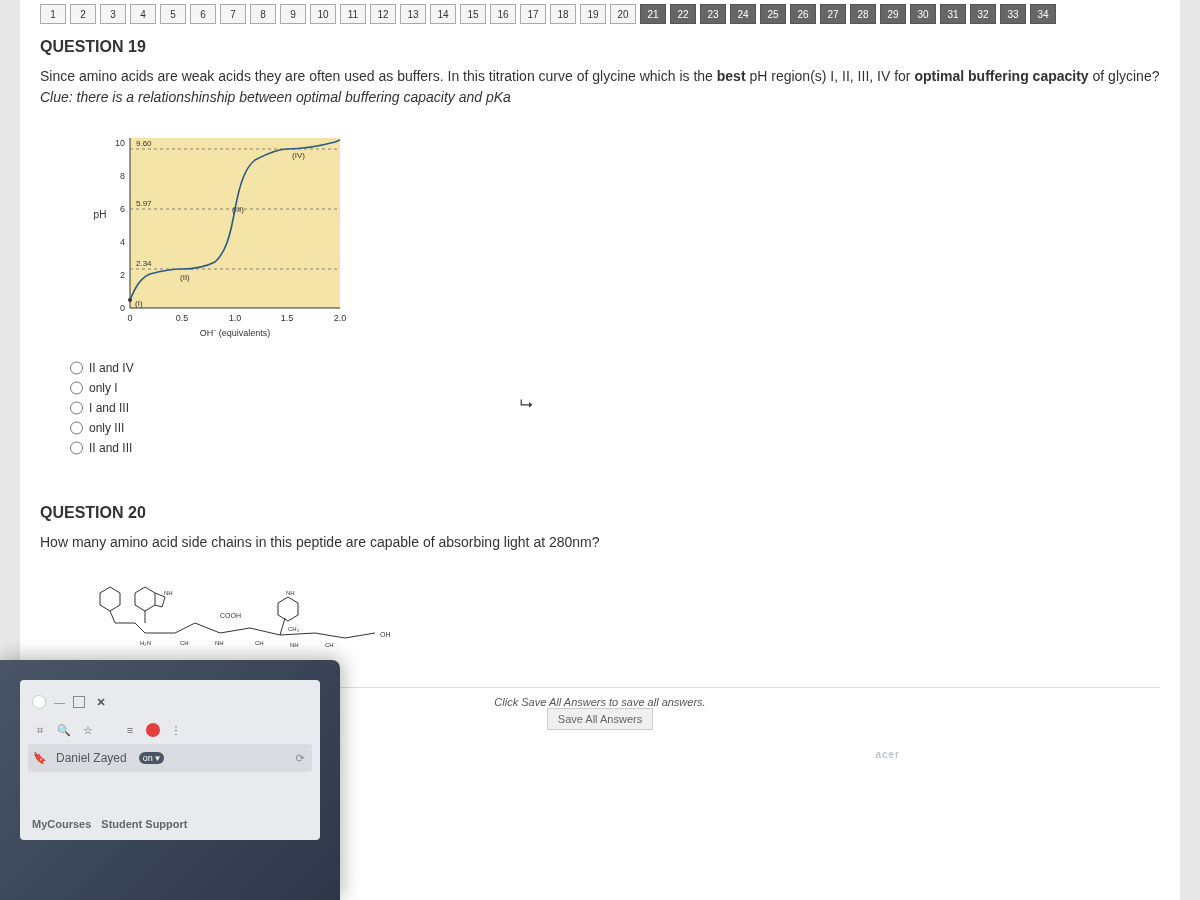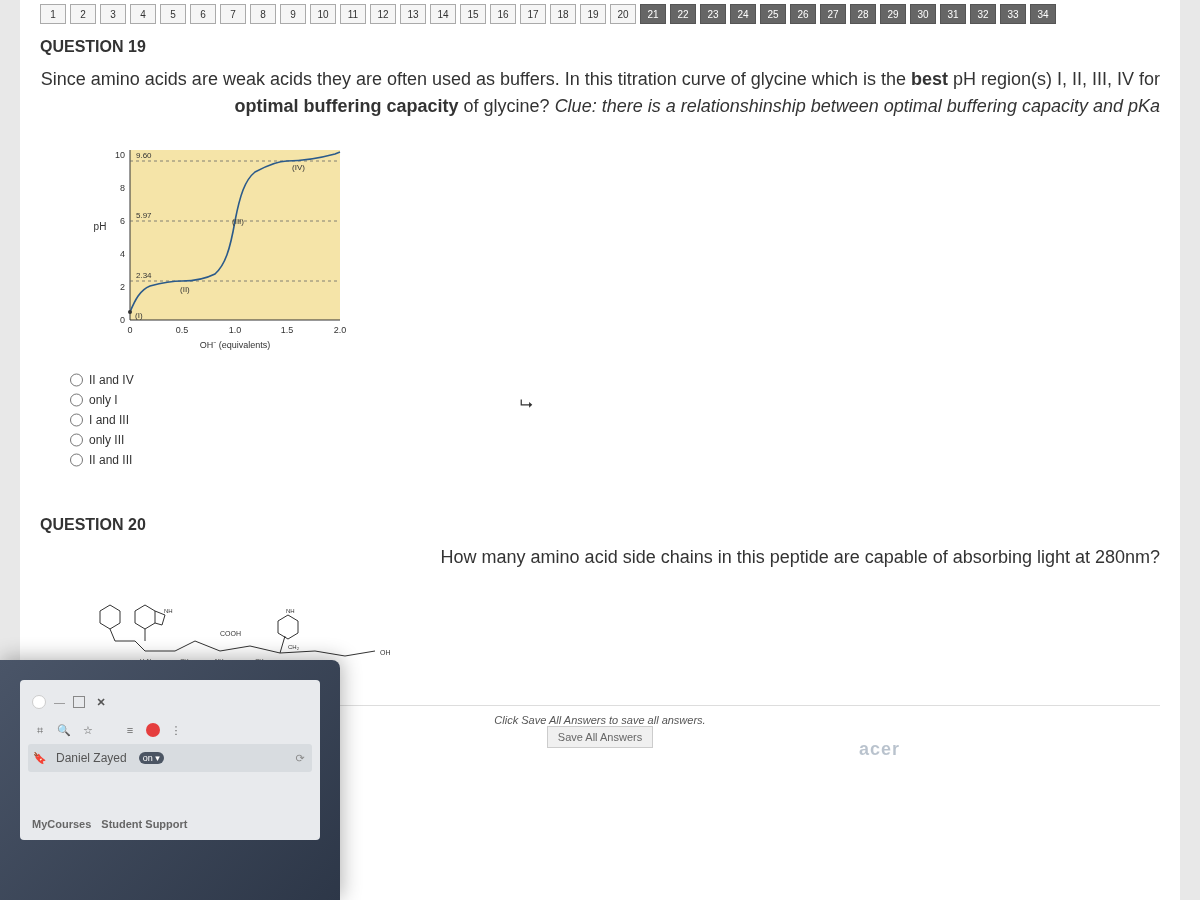--- a/index.html
+++ b/index.html
@@ -42,25 +42,24 @@
       color: #fff;
       border-color: #555;
     }
     .qheader {
       font-size: 16px;
       font-weight: bold;
       color: #333;
       padding: 6px 0;
     }
     .qtext {
-      font-size: 18px;
+      font-size: 14px;
       color: #333;
       line-height: 1.5;
       padding: 4px 0 10px 0;
-      text-align: right;
     }
     .qtext i { font-style: italic; }
     .qtext b { font-weight: bold; }
     .chart-wrap {
       margin: 10px 0 10px 40px;
     }
     .chart {
       display: block;
     }
     .options {
@@ -134,21 +133,21 @@
       font-size:11px; color:#666; font-weight:bold;
     }
     .lap-badge {
       font-size:9px; background:#4b5563; color:#fff; padding:1px 4px; border-radius:6px; margin-left:4px;
     }
     .monitor-label {
       position: absolute;
       bottom: 140px;
       right: 300px;
       color: #1a3a5c;
-      font-size: 18px;
+      font-size: 10px;
       font-weight: bold;
       letter-spacing: 1px;
       opacity: 0.3;
     }
     .cursor {
       position: absolute;
       top: 395px;
       left: 520px;
       font-size: 16px;
       color: #333;

